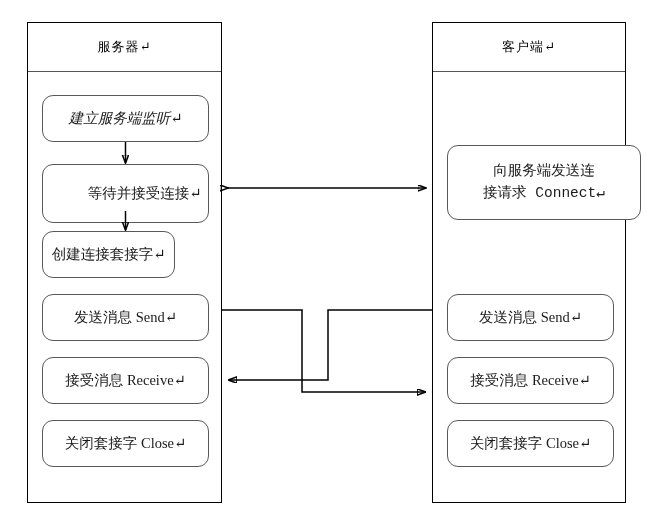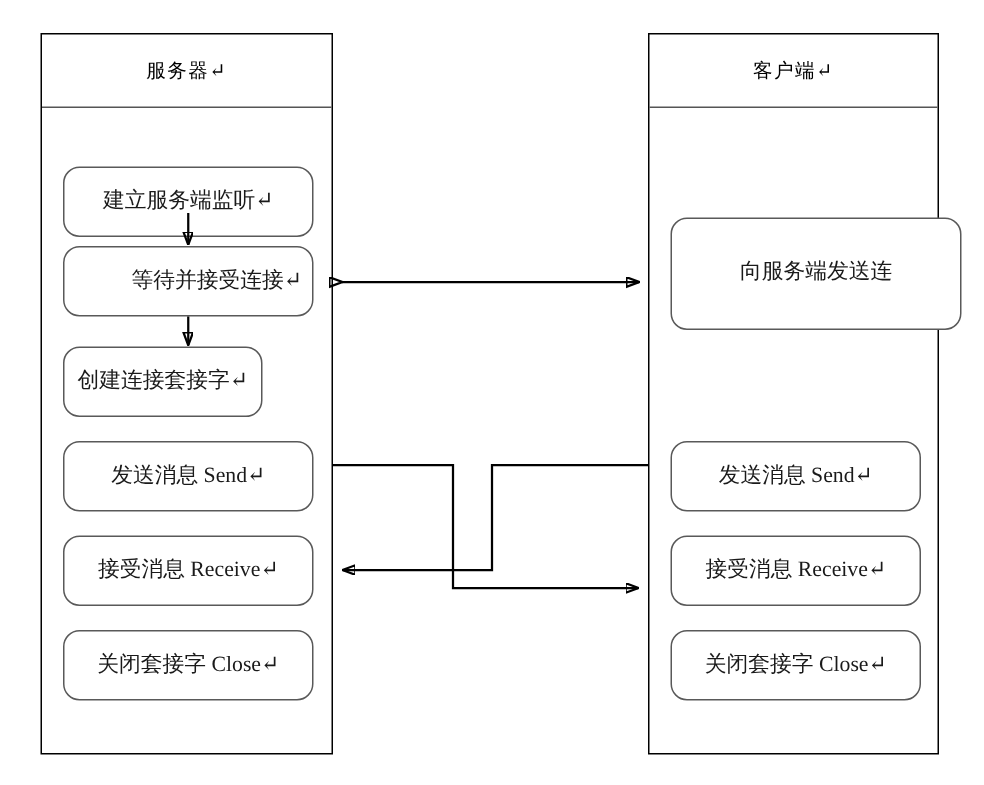--- a/index.html
+++ b/index.html
@@ -45,22 +45,22 @@
     justify-content:center;
     font-size:14.5px;
     line-height:1.45;
     text-align:center;
     white-space:nowrap;
     color:#1a1a1a;
   }
   .node .ln{display:block;}
 
   
-  #n-listen   {left:42px; top:111px;  width:167px;height:47px;}
-  #n-accept   {left:42px; top:164px; width:167px;height:47px;padding-left:38px;}
+  #n-listen   {left:42px; top:95px;  width:167px;height:47px;font-style:italic;}
+  #n-accept   {left:42px; top:164px; width:167px;height:59px;padding-left:38px;}
   #n-create   {left:42px; top:231px; width:133px;height:47px;}
   #n-s-send   {left:42px; top:294px; width:167px;height:47px;}
   #n-s-recv   {left:42px; top:357px; width:167px;height:47px;}
   #n-s-close  {left:42px; top:420px; width:167px;height:47px;}
 
   
   #n-connect  {left:447px;top:145px; width:194px;height:75px;font-family:Liberation Mono, monospace;}
   #n-c-send   {left:447px;top:294px; width:167px;height:47px;}
   #n-c-recv   {left:447px;top:357px; width:167px;height:47px;}
   #n-c-close  {left:447px;top:420px; width:167px;height:47px;}
@@ -96,20 +96,21 @@
   <div class="node" id="n-s-close">
     <span class="ln">关闭套接字 Close↵</span>
   </div>
 
   <div class="lane" id="client-lane">
     <div class="lane-header">客户端↵</div>
   </div>
 
   <div class="node" id="n-connect">
     <span class="ln">向服务端发送连</span>
+    <span class="ln">接请求  Connect↵</span>
   </div>
   <div class="node" id="n-c-send">
     <span class="ln">发送消息 Send↵</span>
   </div>
   <div class="node" id="n-c-recv">
     <span class="ln">接受消息 Receive↵</span>
   </div>
   <div class="node" id="n-c-close">
     <span class="ln">关闭套接字 Close↵</span>
   </div>

